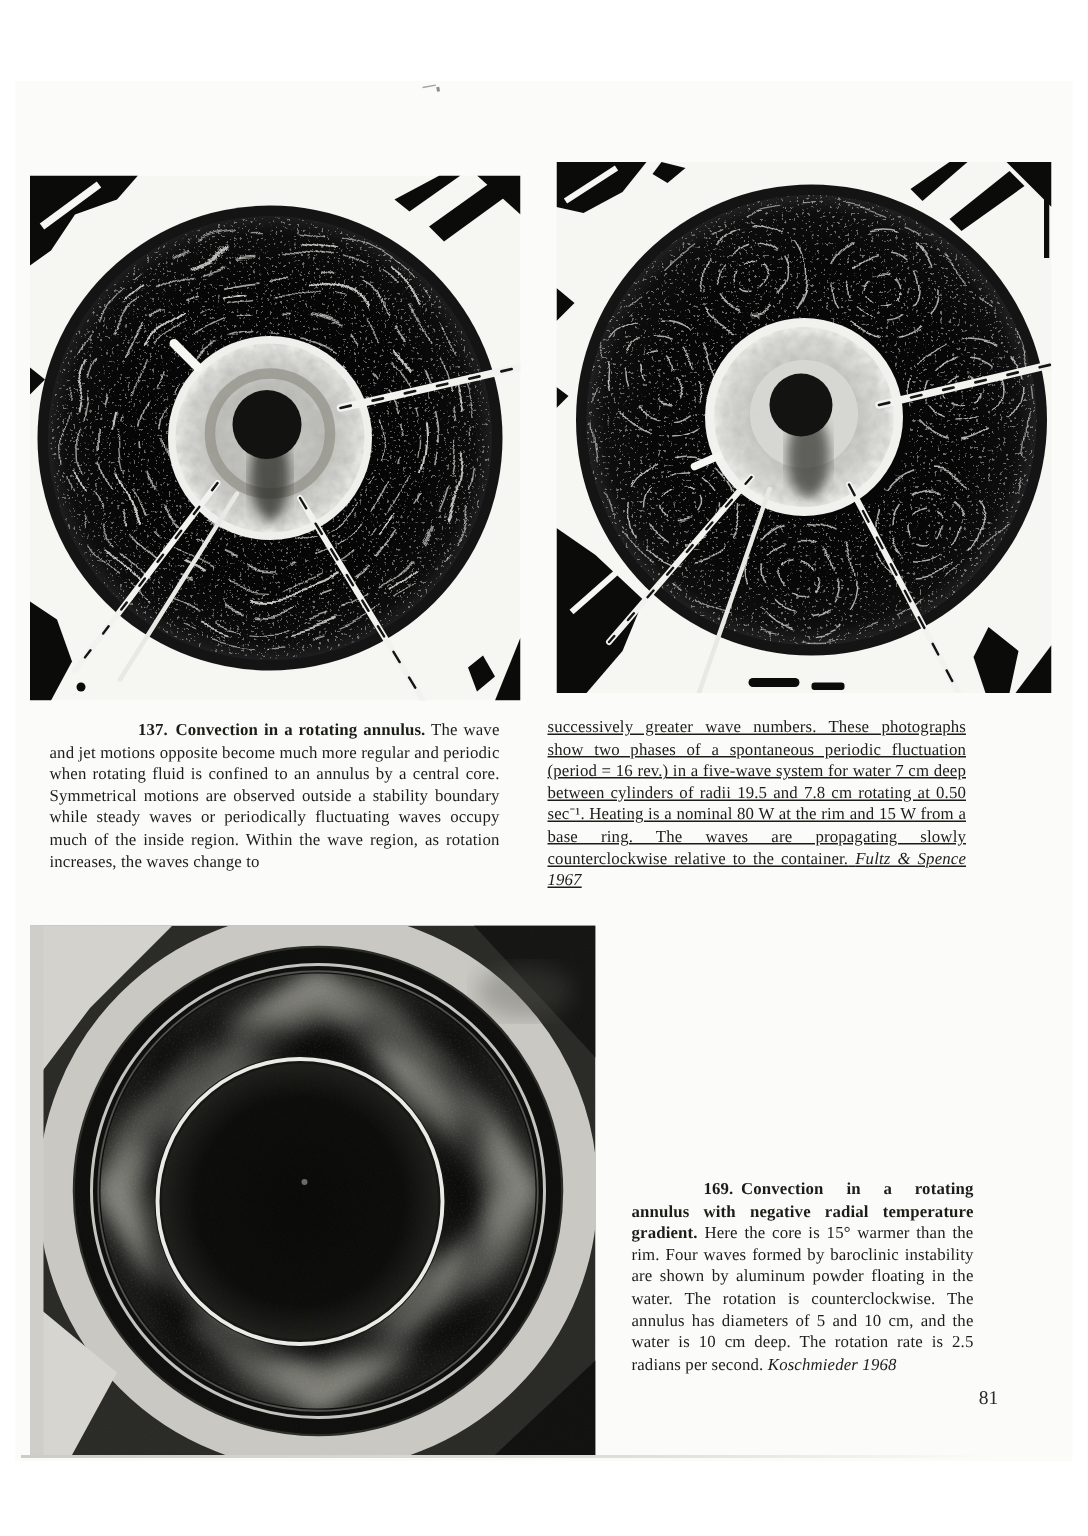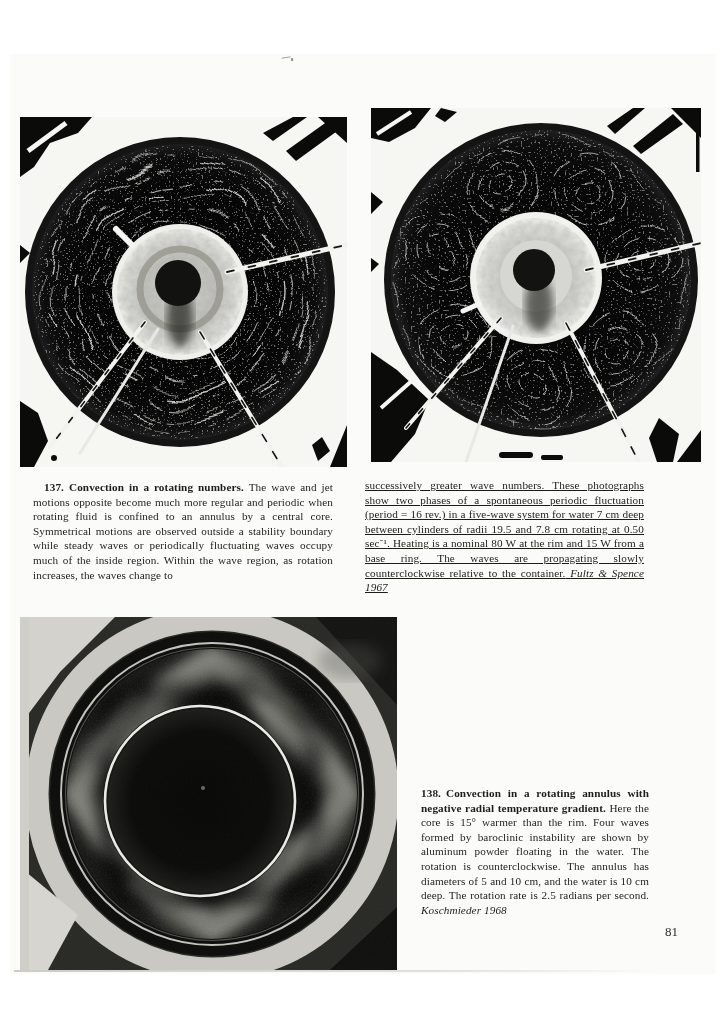--- a/index.html
+++ b/index.html
@@ -24,28 +24,28 @@
   figure{margin:0;padding:0;}
   figure svg{display:block;width:100%;height:100%;}
   .photo-137a{left:20px;top:117px;width:327px;height:350px;}
   .photo-137b{left:371px;top:108px;width:330px;height:354px;}
   .photo-138{left:20px;top:617px;width:377px;height:353px;}
   .caption{
     color:#1d1d18;font-size:11.2px;line-height:14.6px;
     text-align:justify;letter-spacing:0.1px;
   }
   .caption p{margin:0;}
-  .fig-num{font-weight:bold;margin-right:5px;}
+  .fig-num{font-weight:bold;margin-right:5px;margin-left:48px;}
   .fig-title{font-weight:bold;}
   .credit{font-style:italic;}
   .cap-137-left{left:33px;top:480px;width:300px;text-indent:11px;}
   .cap-137-right{left:365px;top:478px;width:279px;text-decoration:underline;}
   .cap-138{left:421px;top:786px;width:228px;}
   .page-number{
-    left:640px;top:924px;width:38px;text-align:right;
+    left:640px;top:924px;width:38px;text-align:center;
     font-size:13px;color:#2b2b26;
   }
   .edge-shadow{
     left:14px;top:970px;width:646px;height:2px;
     background:linear-gradient(to right,#bcbcb7,#d6d6d1 65%,rgba(214,214,209,0));
     opacity:0.75;
   }
 </style>
 </head>
 <body>
@@ -257,21 +257,21 @@
     <path d="M142,218 L95,354" stroke="#e8e8e4" stroke-width="3"></path>
     <path d="M195,215 L268,354" stroke="#f2f2ef" stroke-width="4"></path>
     <path d="M195,215 L268,354" stroke="#141414" stroke-width="1.6" stroke-dasharray="8 12"></path>
     <path d="M108,196 L92,203" stroke="#f6f6f3" stroke-width="5"></path>
   </g>
 </svg>
 </figure>
 
 <div class="abs caption cap-137-left">
   <p>
-    <span class="fig-num">137.</span><span class="fig-title">Convection in a rotating numbers.</span>
+    <span class="fig-num">137.</span><span class="fig-title">Convection in a rotating annulus.</span>
     <span>The wave and jet motions opposite become much more regular and periodic when rotating fluid is confined to an annulus by a central core. Symmetrical motions are observed outside a stability boundary while steady waves or periodically fluctuating waves occupy much of the inside region. Within the wave region, as rotation increases, the waves change to</span>
   </p>
 </div>
 <div class="abs caption cap-137-right">
   <p>
     <span>successively greater wave numbers. These photographs show two phases of a spontaneous periodic fluctuation (period = 16 rev.) in a five-wave system for water 7 cm deep between cylinders of radii 19.5 and 7.8 cm rotating at 0.50 sec⁻¹. Heating is a nominal 80 W at the rim and 15 W from a base ring. The waves are propagating slowly counterclockwise relative to the container.</span>
     <span class="credit">Fultz &amp; Spence 1967</span>
   </p>
 </div>
 
@@ -325,20 +325,20 @@
     <path d="M 98,210 A 95 95 0 0 0 231,264" fill="none" stroke="#fbfaf6" stroke-width="3.6" transform="translate(-2,-6)"></path>
     <circle cx="180" cy="184" r="92" fill="url(#inner3)"></circle>
     <circle cx="183" cy="171" r="2" fill="#6b6b66"></circle>
   </g>
   <rect width="377" height="353" filter="url(#grain3)" opacity="0.07"></rect>
 </svg>
 </figure>
 
 <div class="abs caption cap-138">
   <p>
-    <span class="fig-num">138.</span><span class="fig-title">Convection in a rotating annulus with negative radial temperature gradient.</span>
+    <span class="fig-num">169.</span><span class="fig-title">Convection in a rotating annulus with negative radial temperature gradient.</span>
     <span>Here the core is 15° warmer than the rim. Four waves formed by baroclinic instability are shown by aluminum powder floating in the water. The rotation is counterclockwise. The annulus has diameters of 5 and 10 cm, and the water is 10 cm deep. The rotation rate is 2.5 radians per second.</span>
     <span class="credit">Koschmieder 1968</span>
   </p>
 </div>
 
 <div class="abs page-number">81</div>
 <div class="abs edge-shadow"></div>
 
 </body></html>

